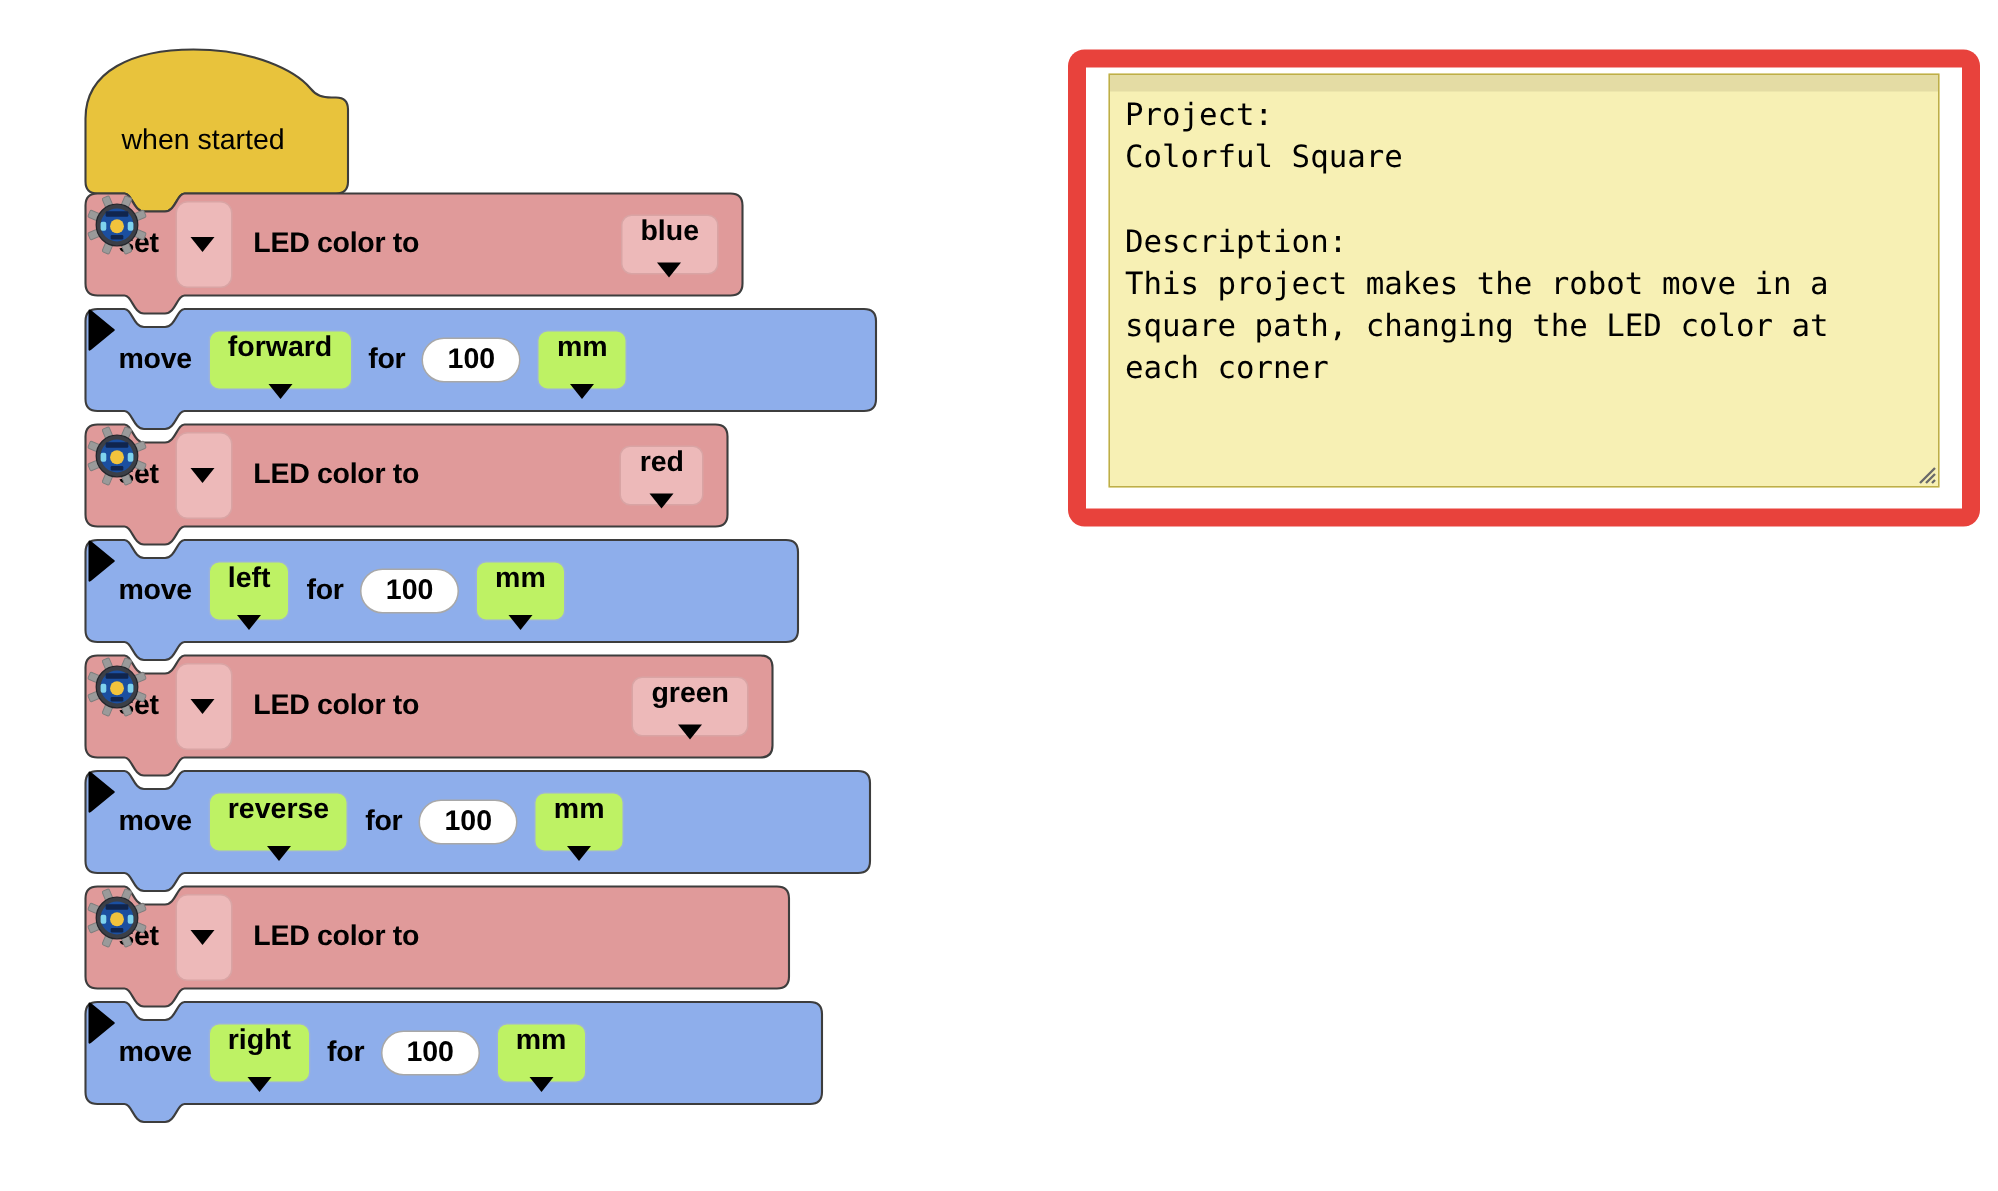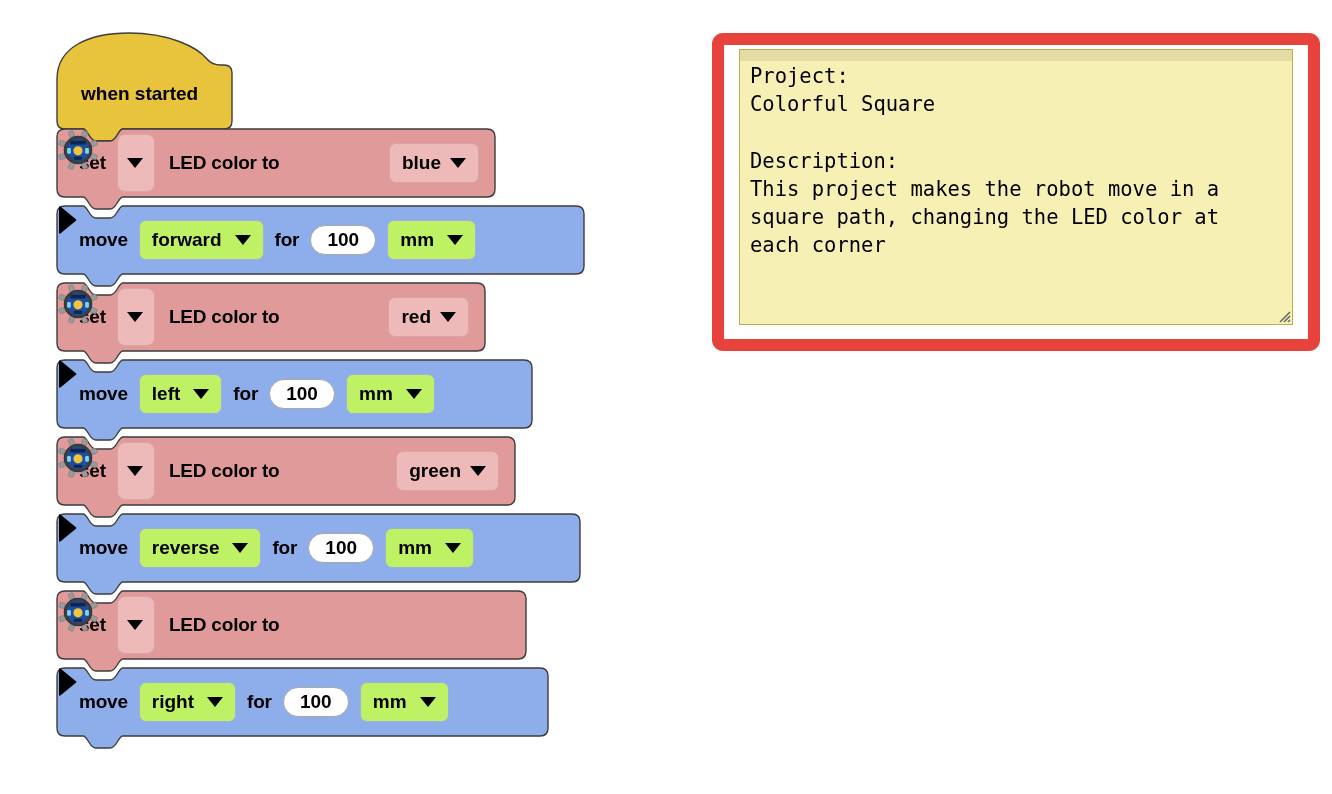--- a/index.html
+++ b/index.html
@@ -56,35 +56,36 @@
     white-space: nowrap;
     letter-spacing: -0.2px;
   }
 
   
   .hat-label {
     position: absolute;
     left: 24px;
     top: 50px;
     font-size: 19px;
-    font-weight: bold;
+    font-weight: normal;
     color: #000;
     white-space: nowrap;
   }
 
   
   .field {
     display: inline-flex;
     align-items: center;
     gap: 9px;
     height: 40px;
     padding: 0 12px;
     border-radius: 7px;
     box-sizing: border-box;
     white-space: nowrap;
+    flex-direction: column;
   }
   .field .ftext {
     font-size: 19px;
     font-weight: bold;
     color: #000;
   }
   .caret {
     width: 0; height: 0;
     border-left: 8px solid transparent;
     border-right: 8px solid transparent;

